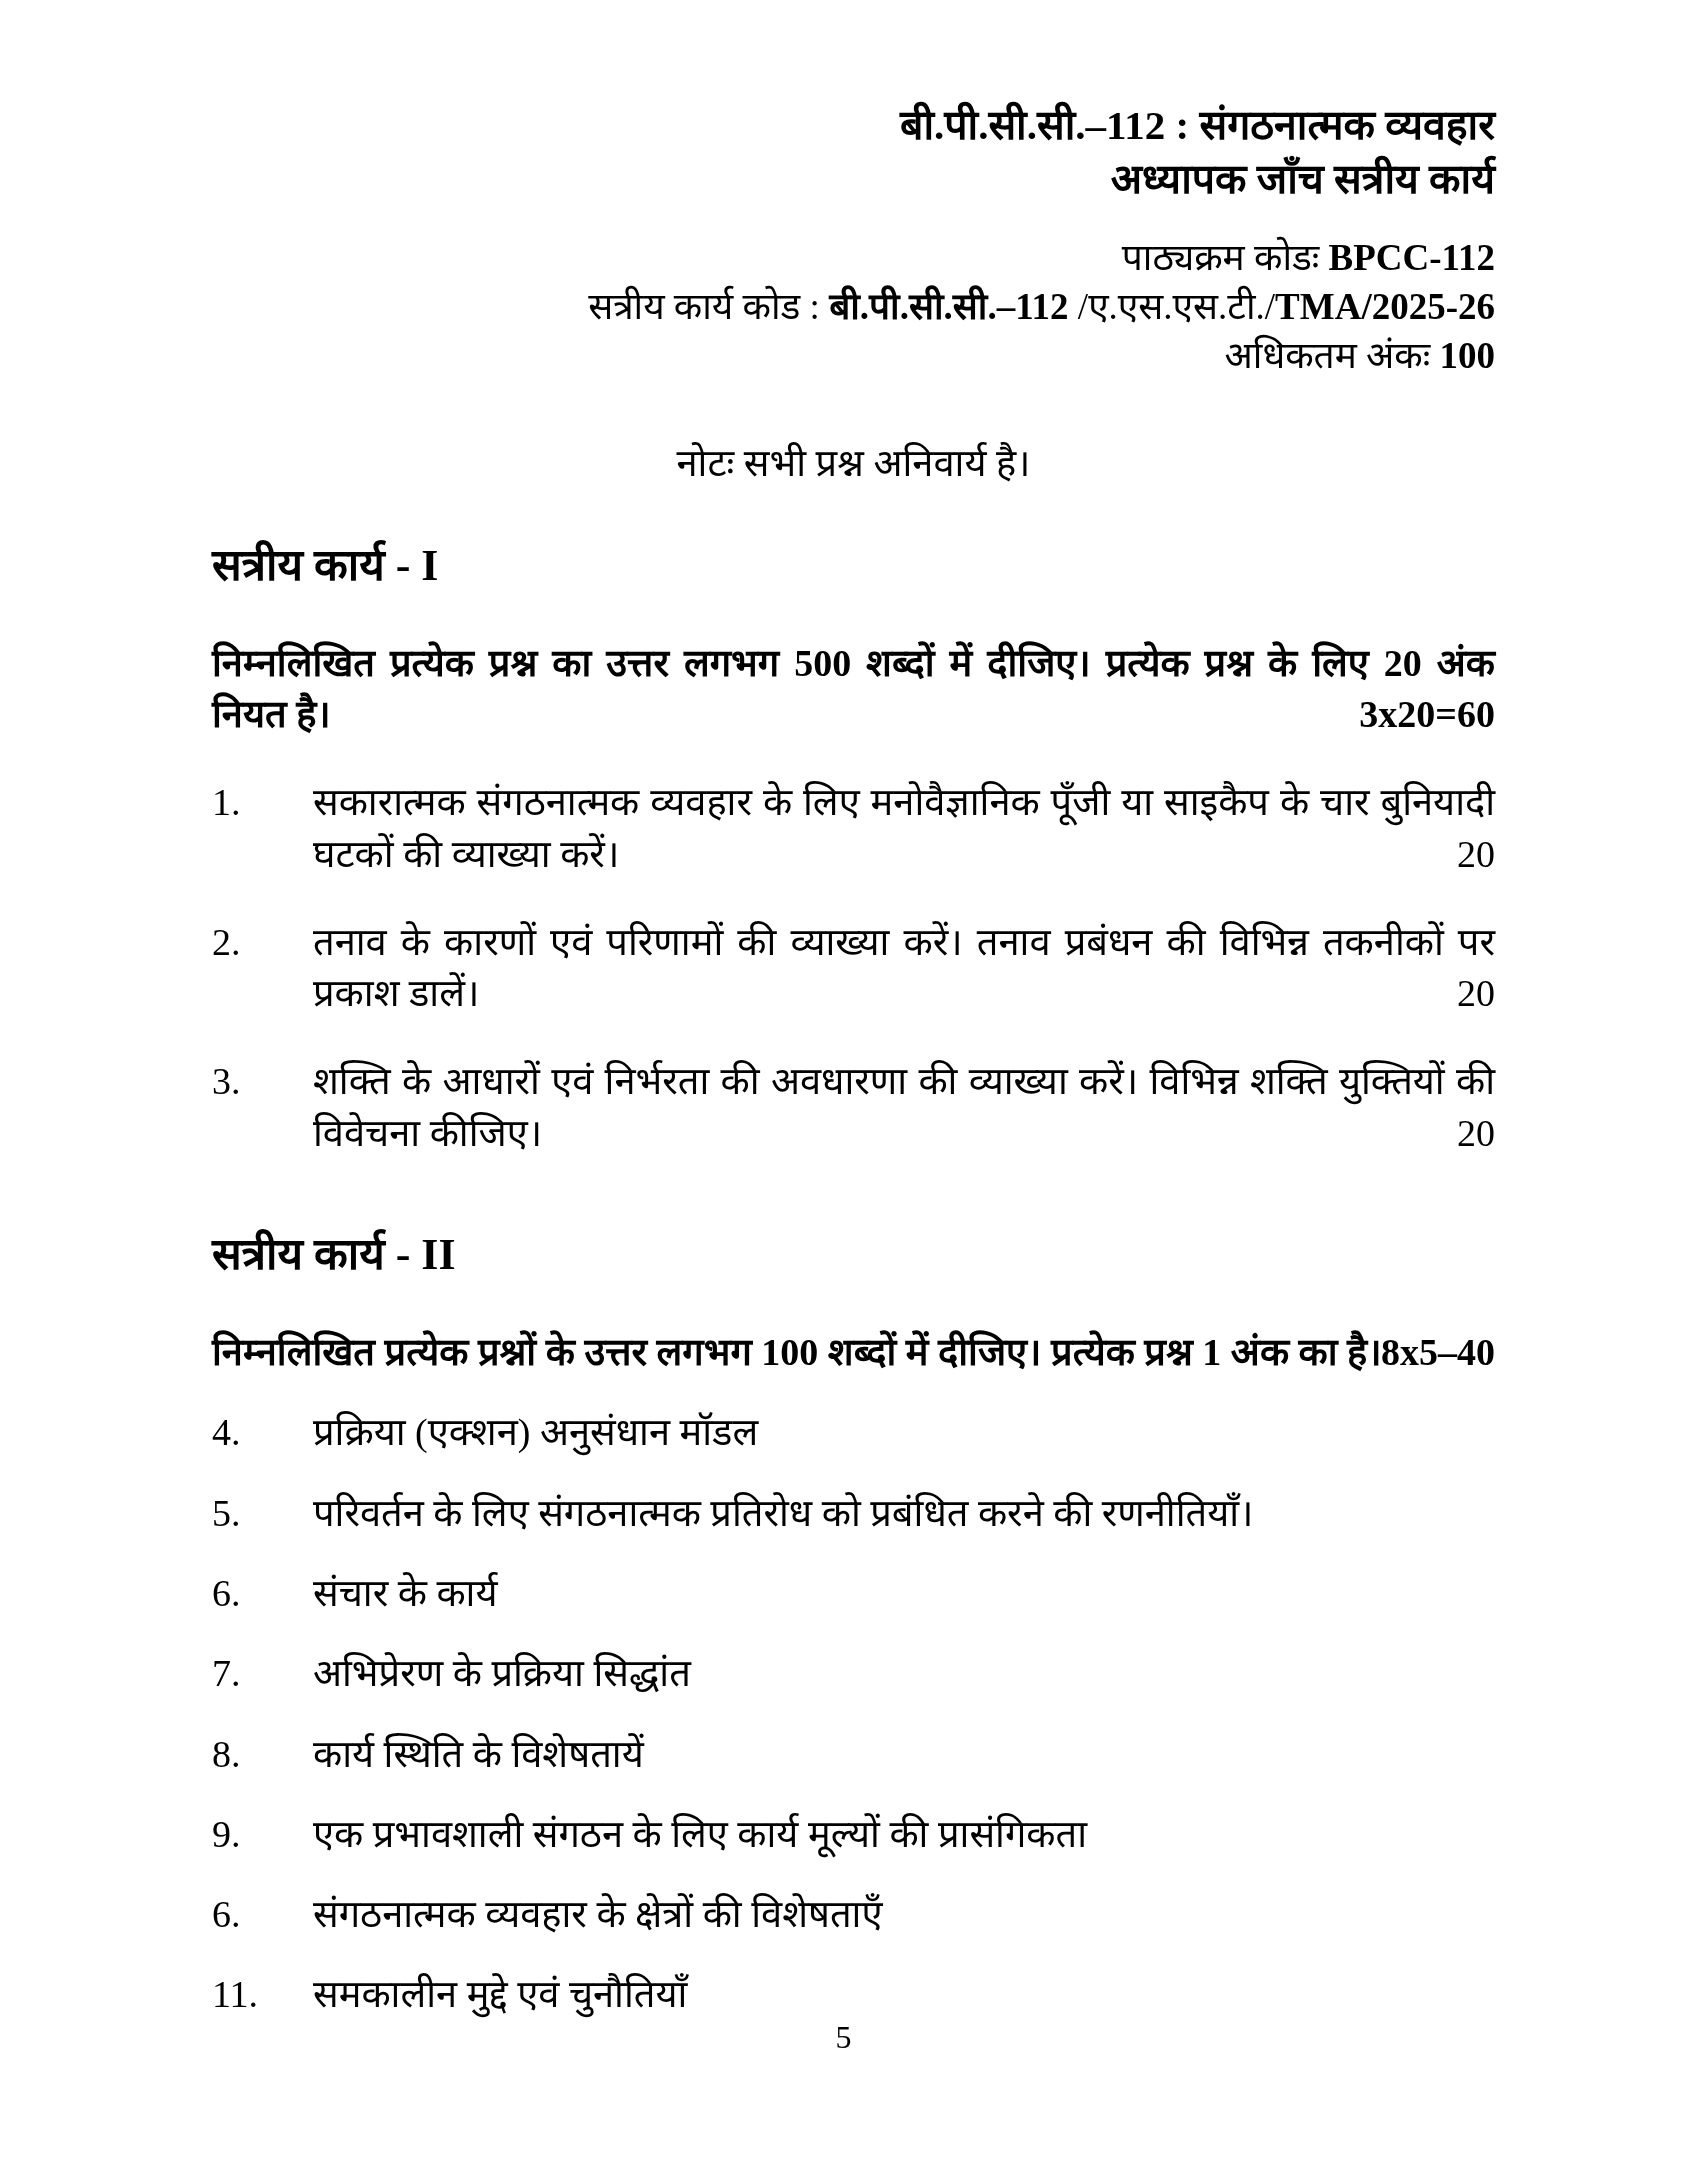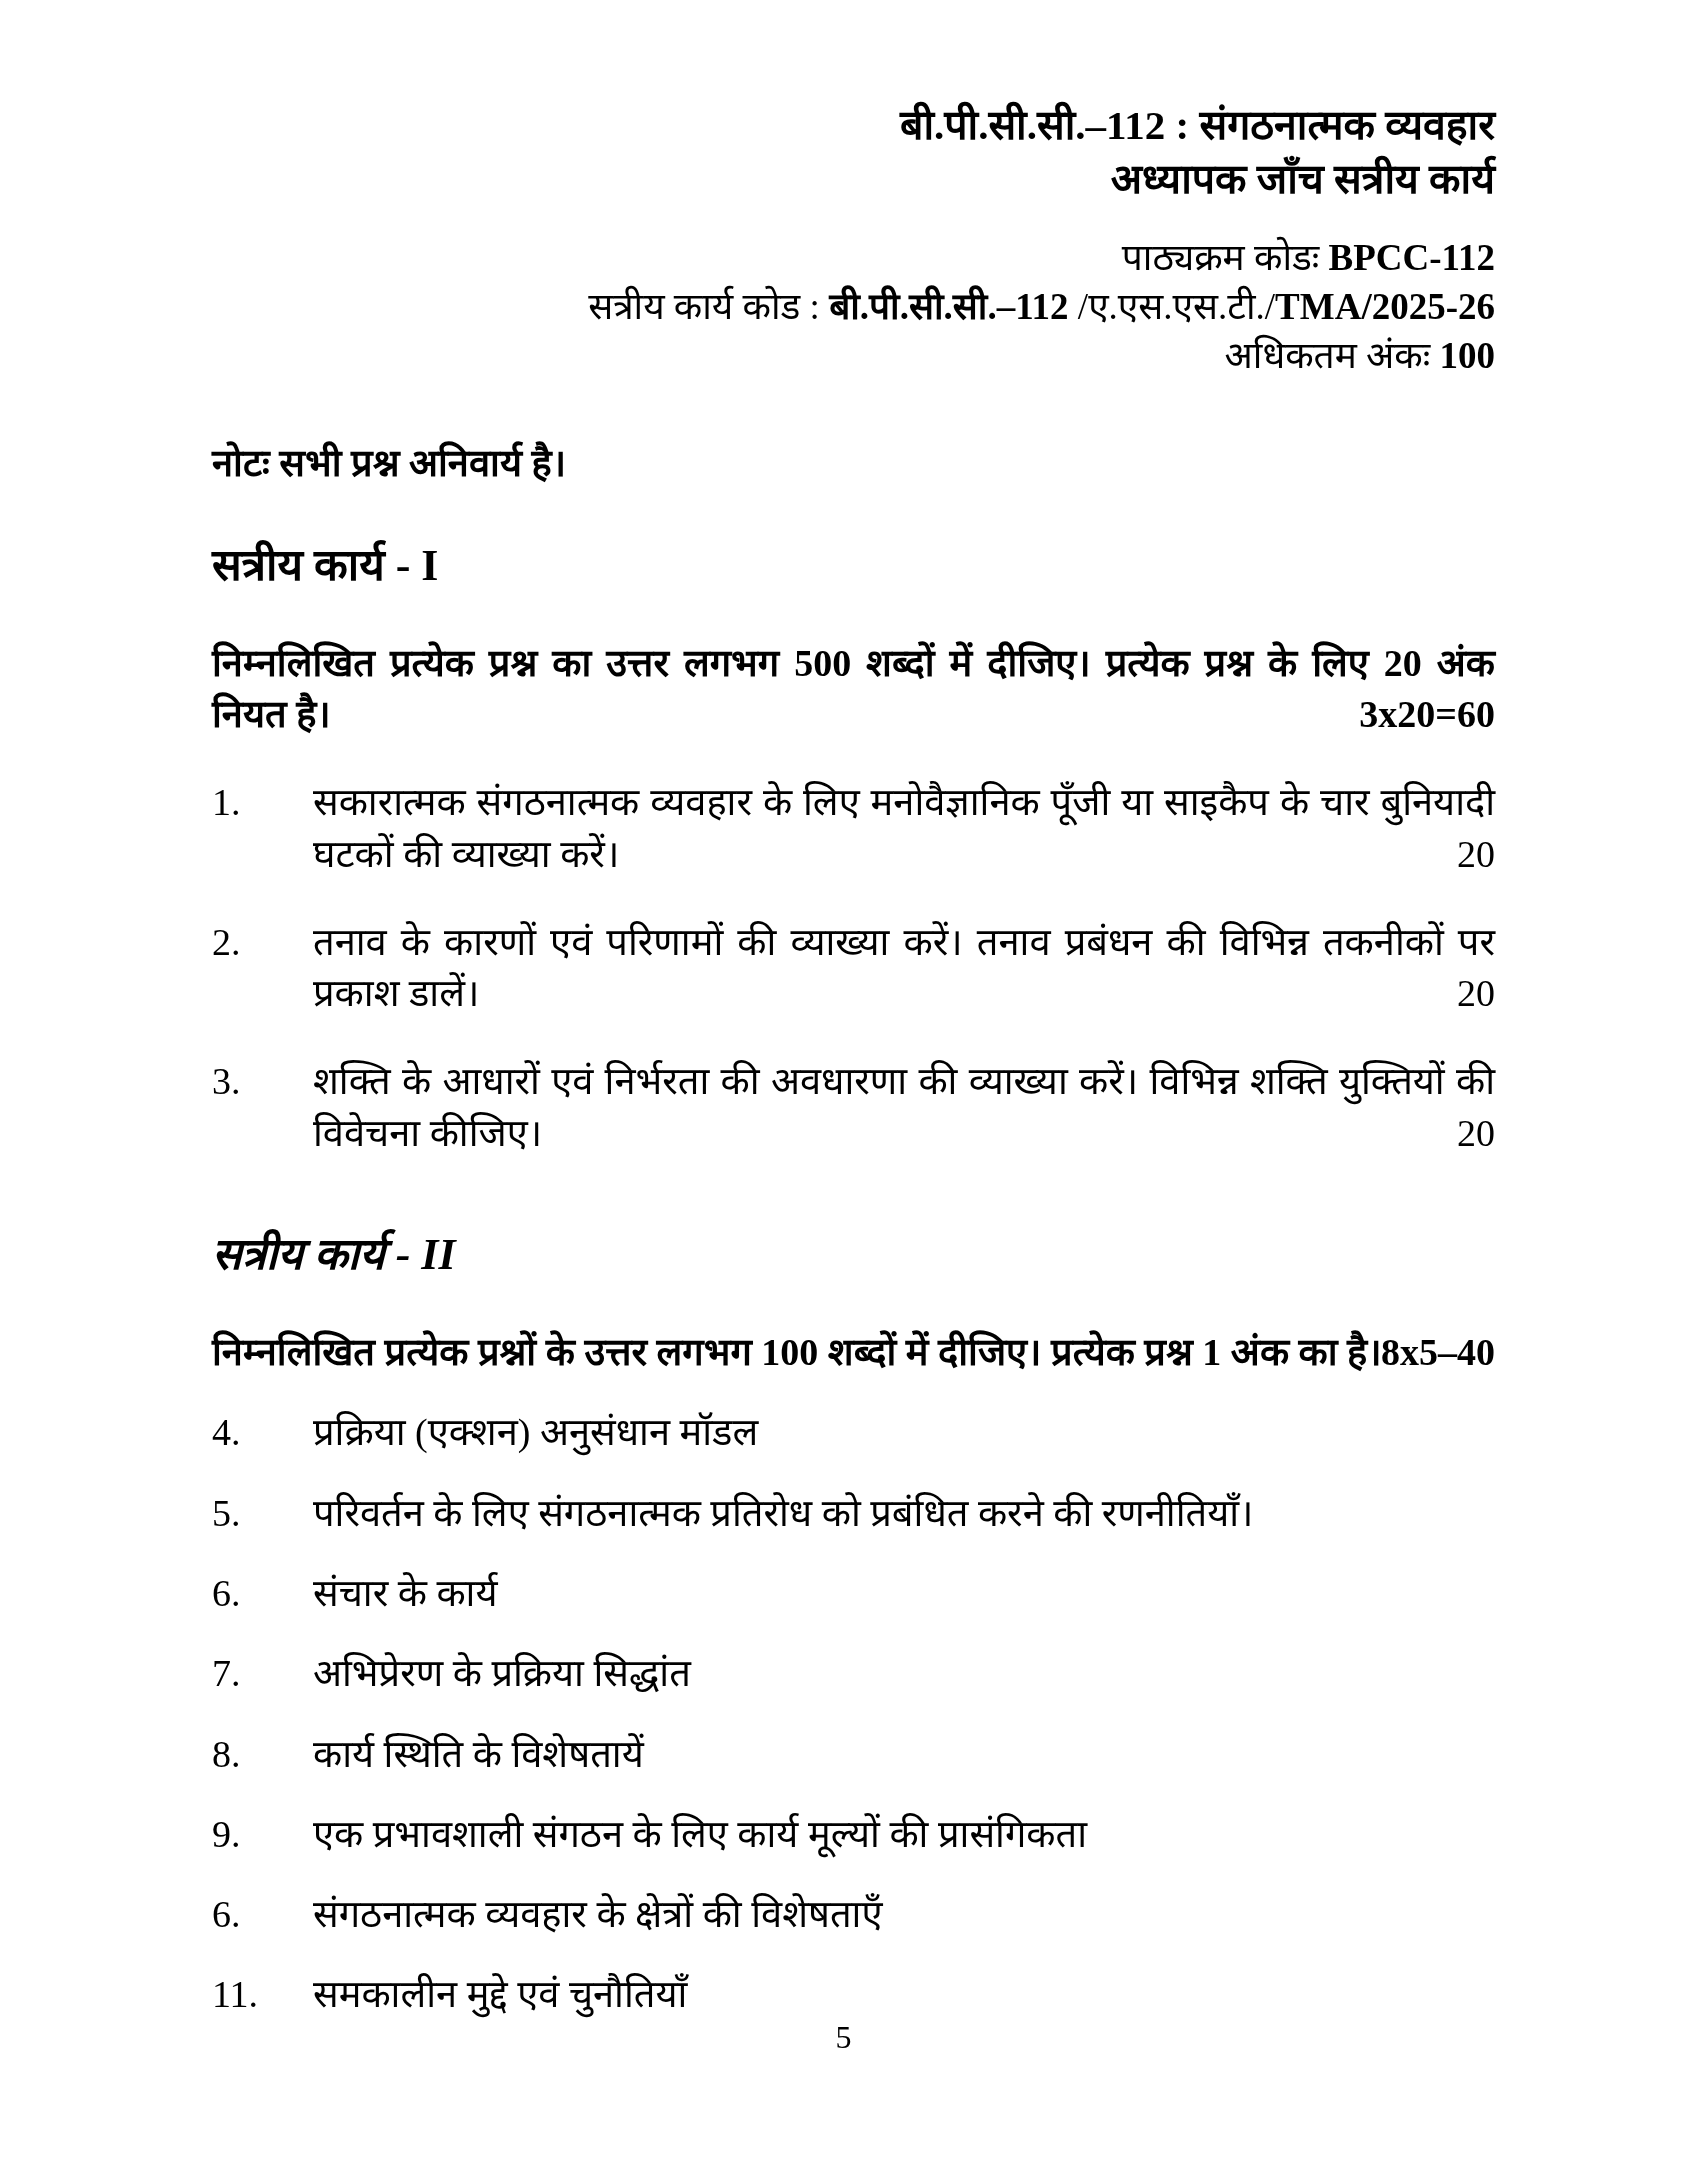--- a/index.html
+++ b/index.html
@@ -30,29 +30,30 @@
   }
   .meta-block {
     margin-top: 28px;
     text-align: right;
     font-size: 37px;
     line-height: 1.32;
   }
   .meta-block .b { font-weight: bold; }
   .note-line {
     margin-top: 54px;
-    font-weight: bold;
+    font-weight: normal;
     font-size: 38px;
+    text-align: center;
   }
   .section-heading {
     margin-top: 46px;
     font-weight: bold;
     font-size: 44px;
   }
-  .section-heading--second { margin-top: 63px; font-style: italic; }
+  .section-heading--second { margin-top: 63px; }
   .instruction {
     position: relative;
     margin-top: 45px;
     font-weight: bold;
     font-size: 38px;
     line-height: 1.35;
     text-align: justify;
   }
   .instruction .marks-scheme {
     position: absolute;

